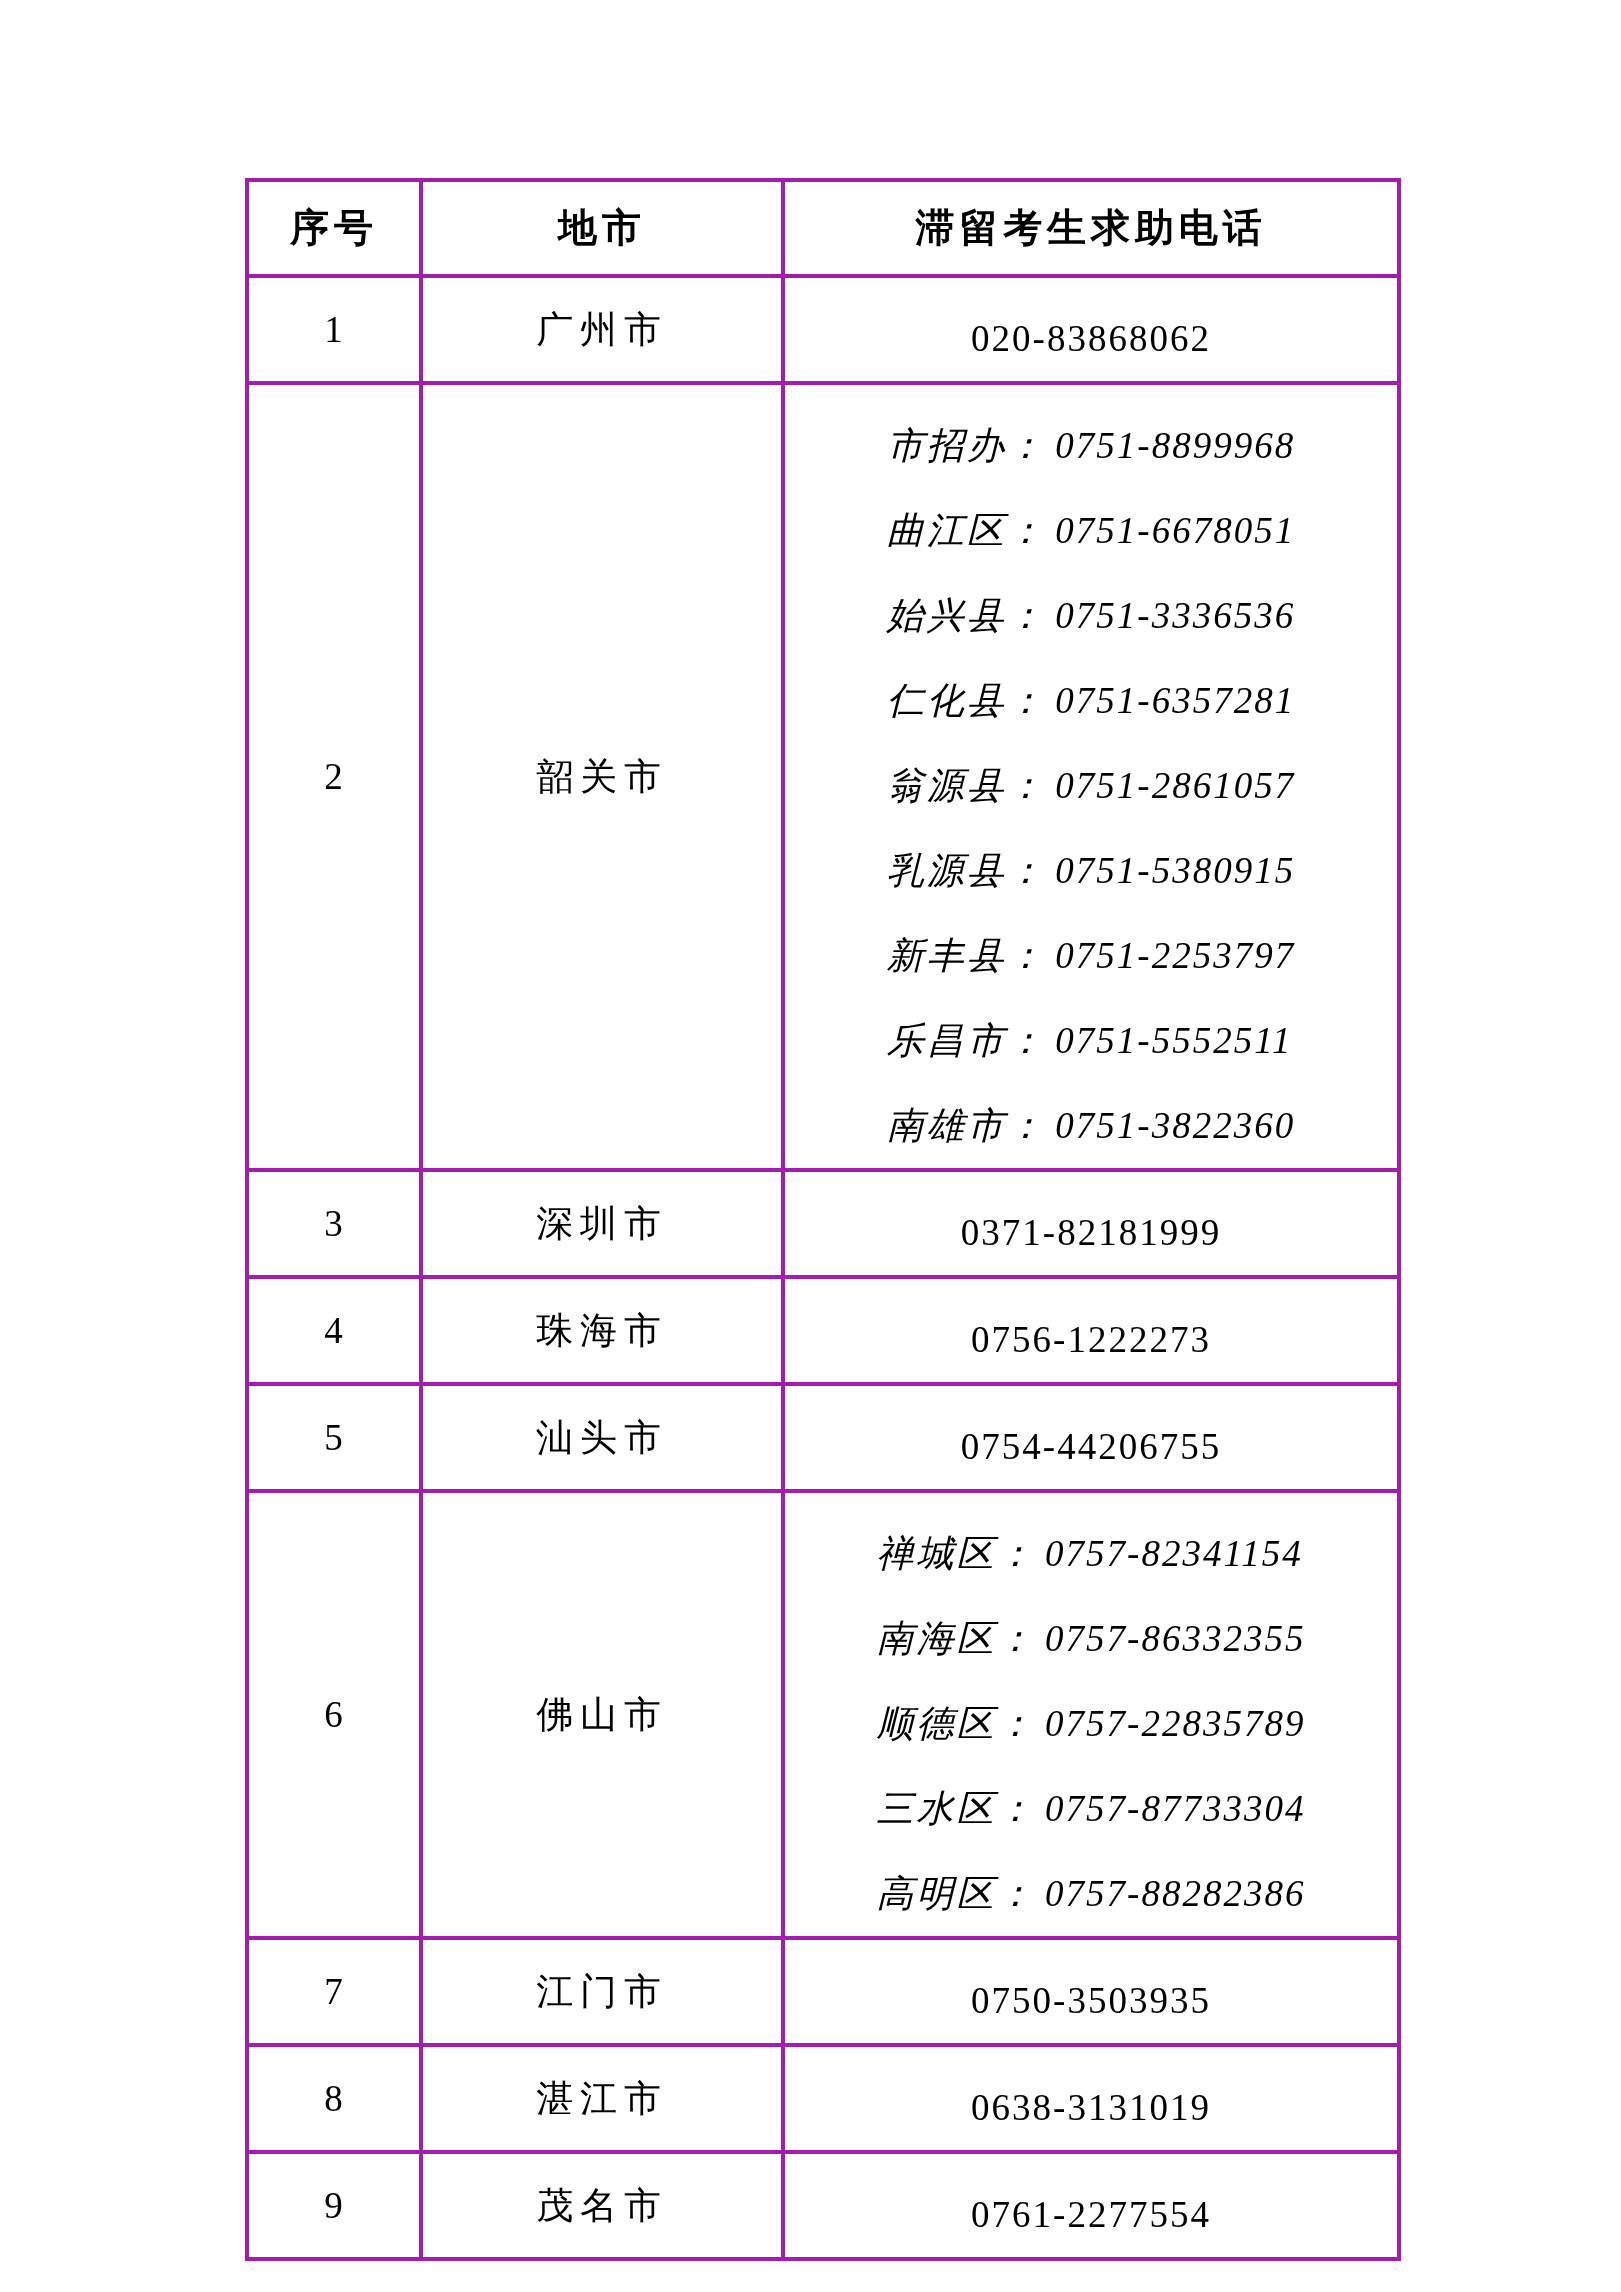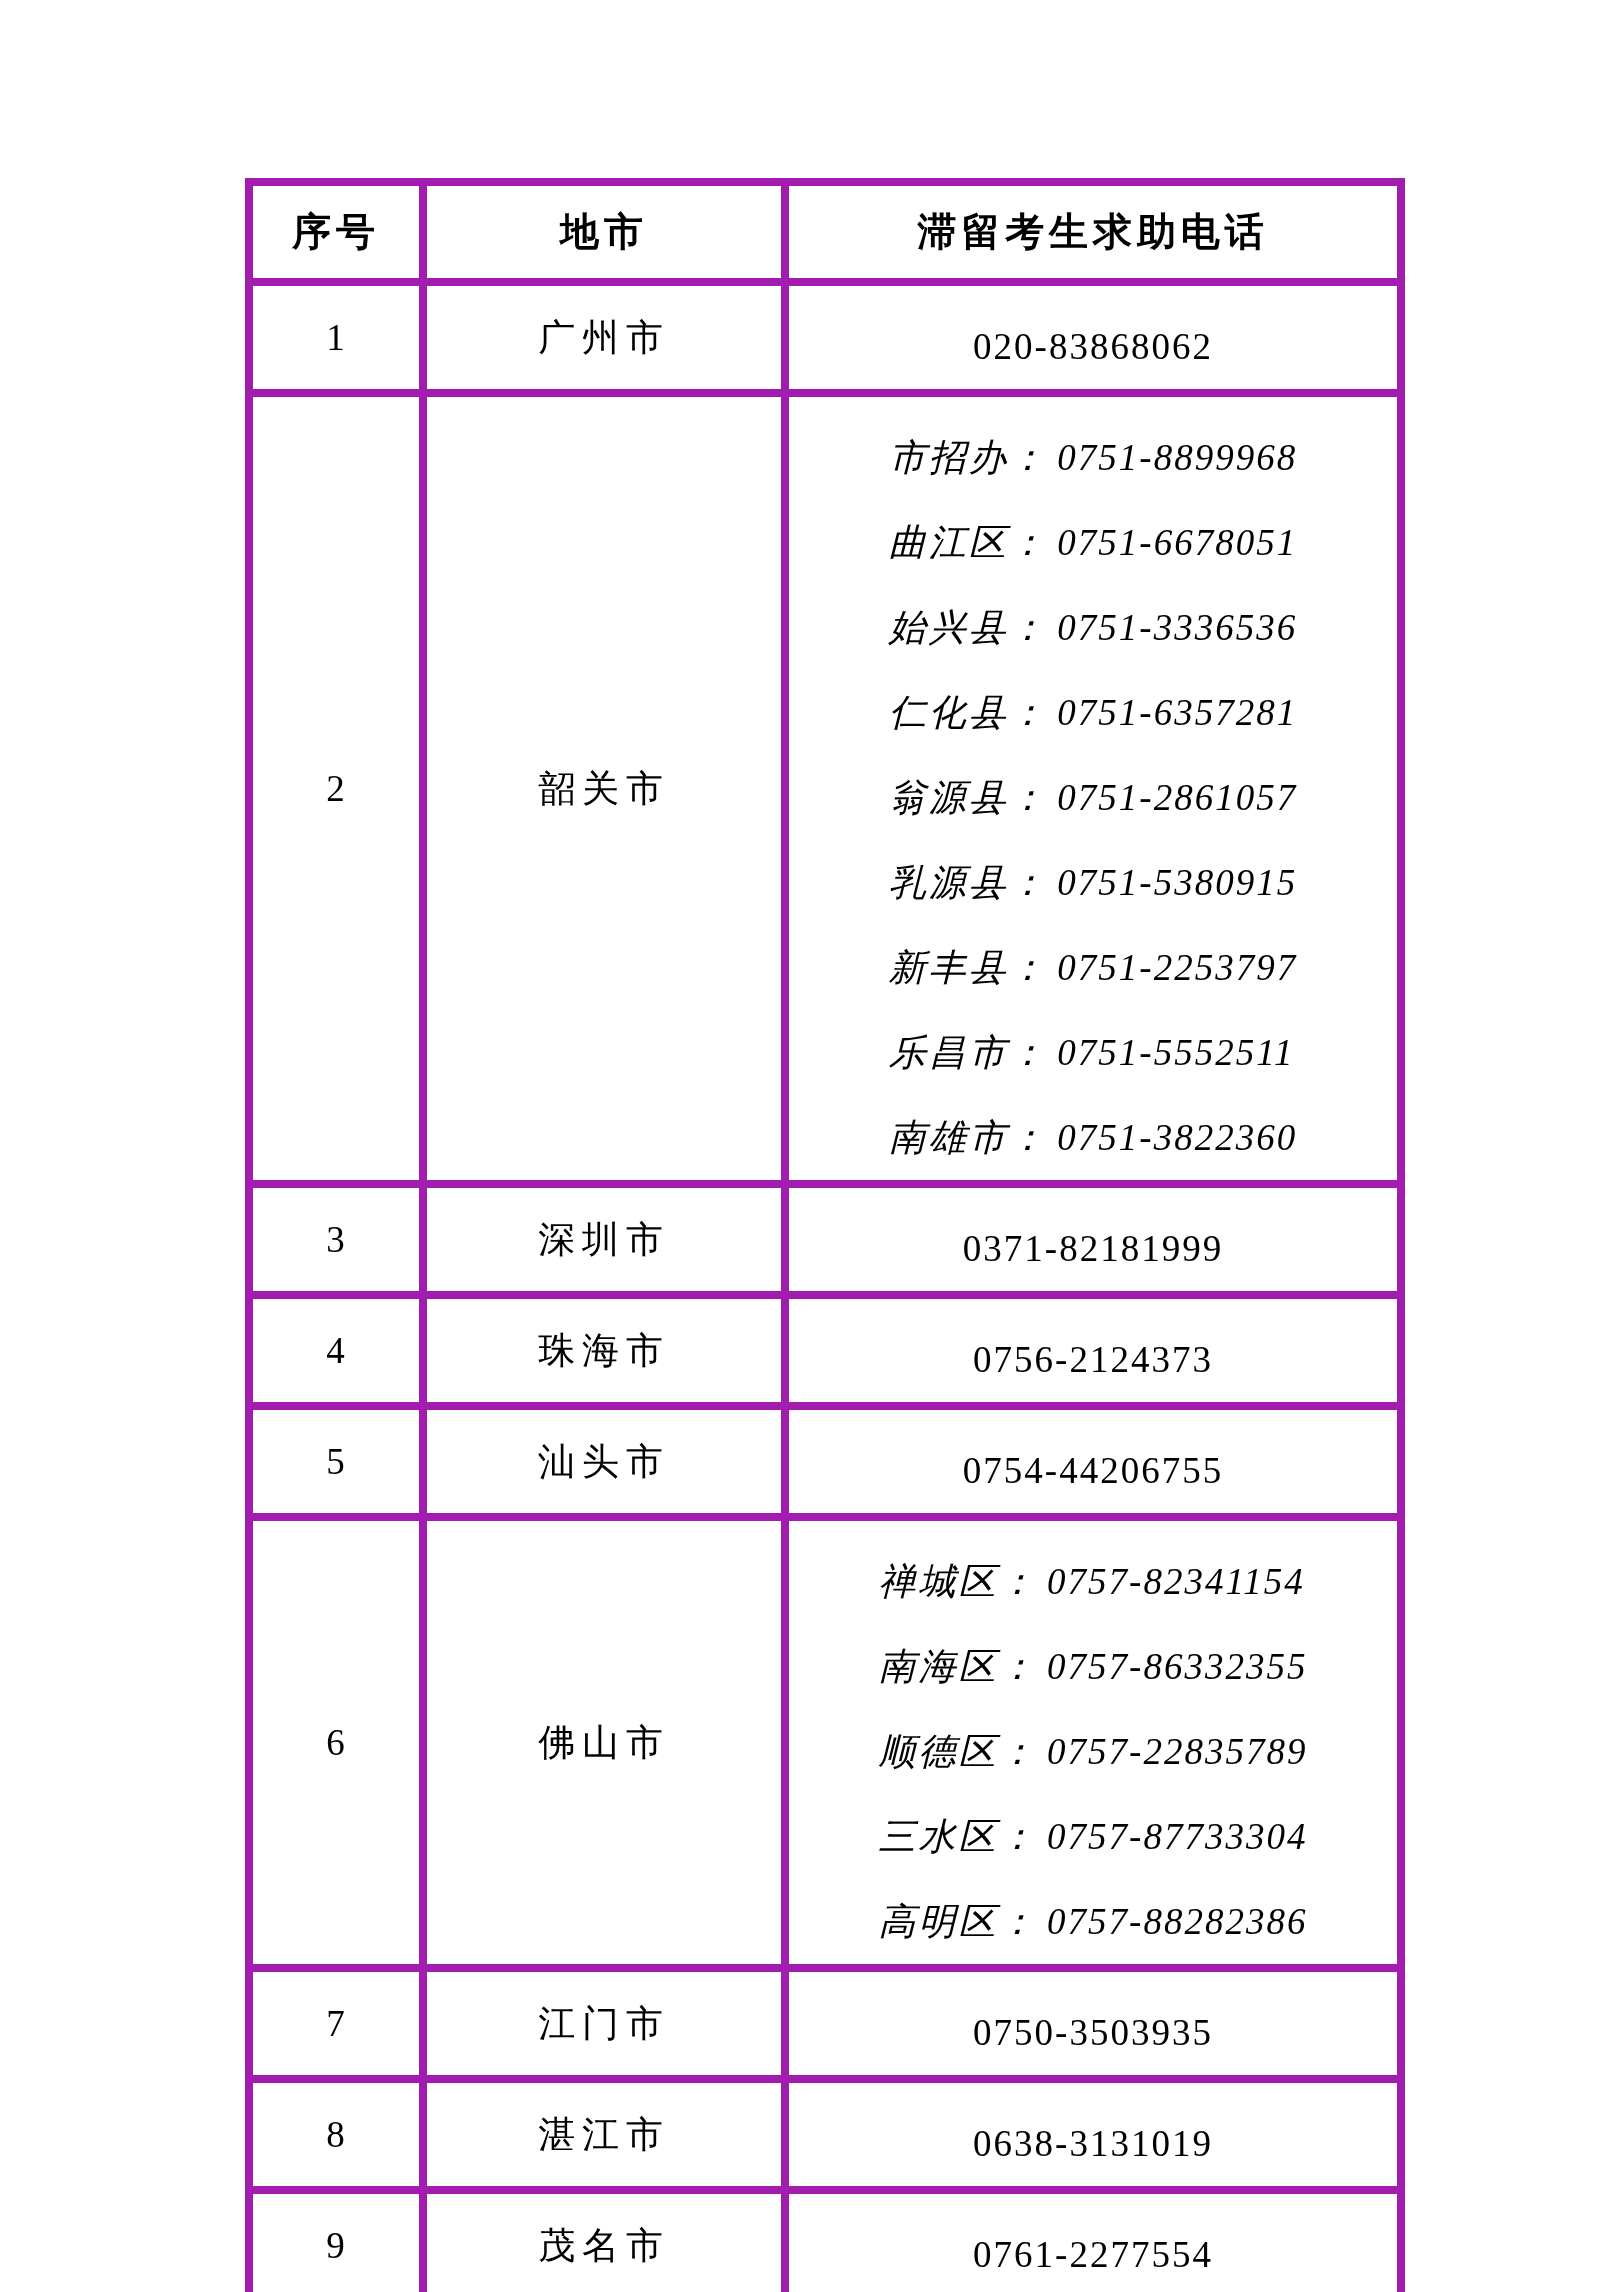--- a/index.html
+++ b/index.html
@@ -25,21 +25,21 @@
     top: 178px;
     width: 1152px;
     border-collapse: collapse;
     table-layout: fixed;
     border: 2.9px solid #000000;
   }
   col.c-no   { width: 174px; }
   col.c-city { width: 362px; }
   col.c-phone{ width: 616px; }
   th, td {
-    border: 8px solid #a21caf;
+    border: 4px solid #a21caf;
     text-align: center;
     vertical-align: middle;
     padding: 0;
     overflow: hidden;
   }
   th {
     height: 92px;
     font-size: 39px;
     font-weight: bold;
     letter-spacing: 4.9px;
@@ -115,21 +115,21 @@
           <td class="cell-phone"><div class="phone-block"><div class="phone-line"><span class="phone-label">市招办</span><span class="phone-colon">：</span><span class="phone-number">0751-8899968</span></div><div class="phone-line"><span class="phone-label">曲江区</span><span class="phone-colon">：</span><span class="phone-number">0751-6678051</span></div><div class="phone-line"><span class="phone-label">始兴县</span><span class="phone-colon">：</span><span class="phone-number">0751-3336536</span></div><div class="phone-line"><span class="phone-label">仁化县</span><span class="phone-colon">：</span><span class="phone-number">0751-6357281</span></div><div class="phone-line"><span class="phone-label">翁源县</span><span class="phone-colon">：</span><span class="phone-number">0751-2861057</span></div><div class="phone-line"><span class="phone-label">乳源县</span><span class="phone-colon">：</span><span class="phone-number">0751-5380915</span></div><div class="phone-line"><span class="phone-label">新丰县</span><span class="phone-colon">：</span><span class="phone-number">0751-2253797</span></div><div class="phone-line"><span class="phone-label">乐昌市</span><span class="phone-colon">：</span><span class="phone-number">0751-5552511</span></div><div class="phone-line"><span class="phone-label">南雄市</span><span class="phone-colon">：</span><span class="phone-number">0751-3822360</span></div></div></td>
         </tr>
         <tr class="row-single">
           <td class="cell-no">3</td>
           <td class="cell-city">深圳市</td>
           <td class="cell-phone"><div class="phone-block"><div class="phone-line"><span class="phone-number">0371-82181999</span></div></div></td>
         </tr>
         <tr class="row-single">
           <td class="cell-no">4</td>
           <td class="cell-city">珠海市</td>
-          <td class="cell-phone"><div class="phone-block"><div class="phone-line"><span class="phone-number">0756-2124373</span></div></div></td>
+          <td class="cell-phone"><div class="phone-block"><div class="phone-line"><span class="phone-number">0756-1222273</span></div></div></td>
         </tr>
         <tr class="row-single">
           <td class="cell-no">5</td>
           <td class="cell-city">汕头市</td>
           <td class="cell-phone"><div class="phone-block"><div class="phone-line"><span class="phone-number">0754-44206755</span></div></div></td>
         </tr>
         <tr class="row-multi">
           <td class="cell-no">6</td>
           <td class="cell-city">佛山市</td>
           <td class="cell-phone"><div class="phone-block"><div class="phone-line"><span class="phone-label">禅城区</span><span class="phone-colon">：</span><span class="phone-number">0757-82341154</span></div><div class="phone-line"><span class="phone-label">南海区</span><span class="phone-colon">：</span><span class="phone-number">0757-86332355</span></div><div class="phone-line"><span class="phone-label">顺德区</span><span class="phone-colon">：</span><span class="phone-number">0757-22835789</span></div><div class="phone-line"><span class="phone-label">三水区</span><span class="phone-colon">：</span><span class="phone-number">0757-87733304</span></div><div class="phone-line"><span class="phone-label">高明区</span><span class="phone-colon">：</span><span class="phone-number">0757-88282386</span></div></div></td>

